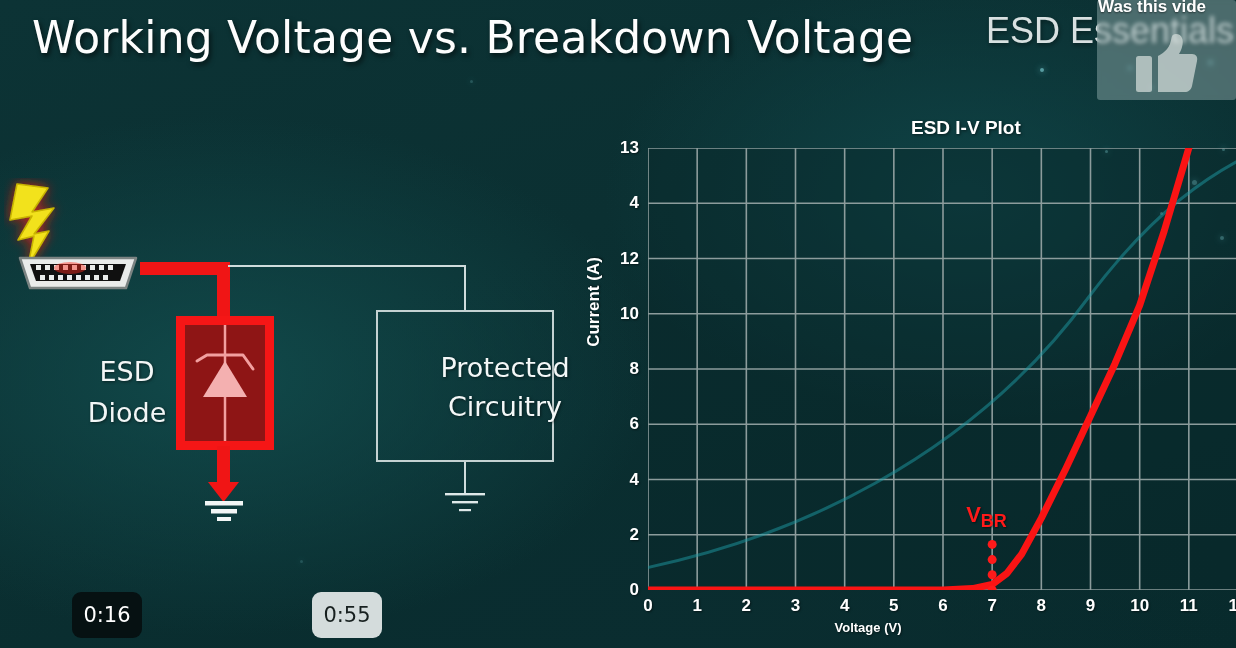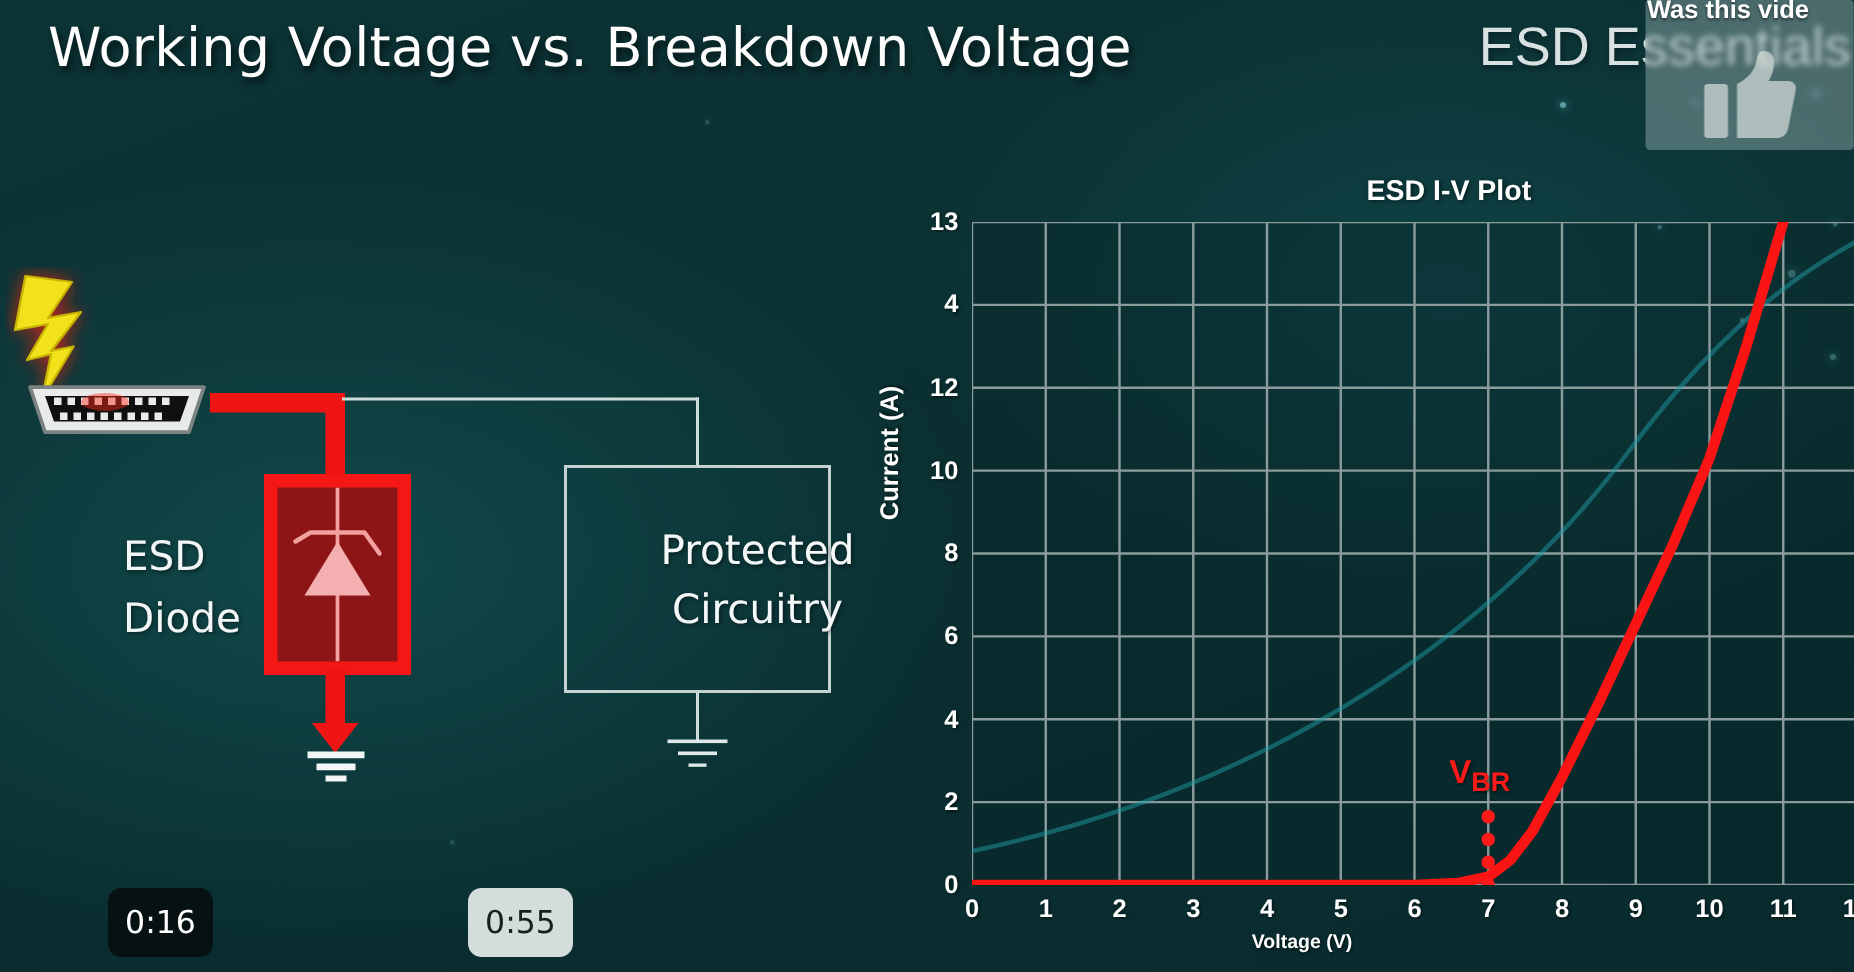--- a/index.html
+++ b/index.html
@@ -14,21 +14,21 @@
       linear-gradient(160deg,#0c3335 0%,#0b3032 40%,#082a2c 100%);
     color:#fff;
   }
   
   .particles{position:absolute;inset:0;pointer-events:none;}
   .particles i{position:absolute;display:block;border-radius:50%;
     background:rgba(150,240,245,.55);box-shadow:0 0 6px rgba(120,230,240,.6);}
 
   
   #title{
-    position:absolute;left:32px;top:12px;font-size:36px;font-weight:400;
+    position:absolute;left:32px;top:12px;font-size:44px;font-weight:400;
     letter-spacing:.2px;color:#fdfdfd;text-shadow:2px 3px 5px rgba(0,0,0,.6);
     font-family:"DejaVu Sans",sans-serif;white-space:nowrap;
   }
   #brand{
     position:absolute;right:2px;top:10px;font-size:36px;color:#e8eeee;
     opacity:.93;text-shadow:1px 2px 4px rgba(0,0,0,.45);white-space:nowrap;
     font-family:"Liberation Sans",sans-serif;
   }
 
   
@@ -46,21 +46,21 @@
   
   .wire-red{position:absolute;background:#f01515;}
   .wire-thin{position:absolute;background:#cfdcdc;}
   #connector{position:absolute;left:14px;top:254px;width:128px;height:38px;}
   #bolt{position:absolute;left:4px;top:178px;width:78px;height:92px;}
   #esd-box{
     position:absolute;left:176px;top:316px;width:98px;height:134px;
     background:#8e1515;border:9px solid #f51616;box-sizing:border-box;
   }
   #esd-label{
-    position:absolute;left:82px;top:352px;width:90px;
+    position:absolute;left:82px;top:352px;width:90px;text-align:center;
     font-size:27px;line-height:1.5;color:#f2f6f6;font-family:"DejaVu Sans",sans-serif;
     text-shadow:1px 1px 3px rgba(0,0,0,.5);
   }
   #prot-box{
     position:absolute;left:376px;top:310px;width:178px;height:152px;
     border:2px solid #c4d2d2;box-sizing:border-box;
   }
   #prot-label{
     position:absolute;left:376px;top:348px;width:178px;text-align:center;
     font-size:27px;line-height:1.45;color:#f4f8f8;font-family:"DejaVu Sans",sans-serif;

